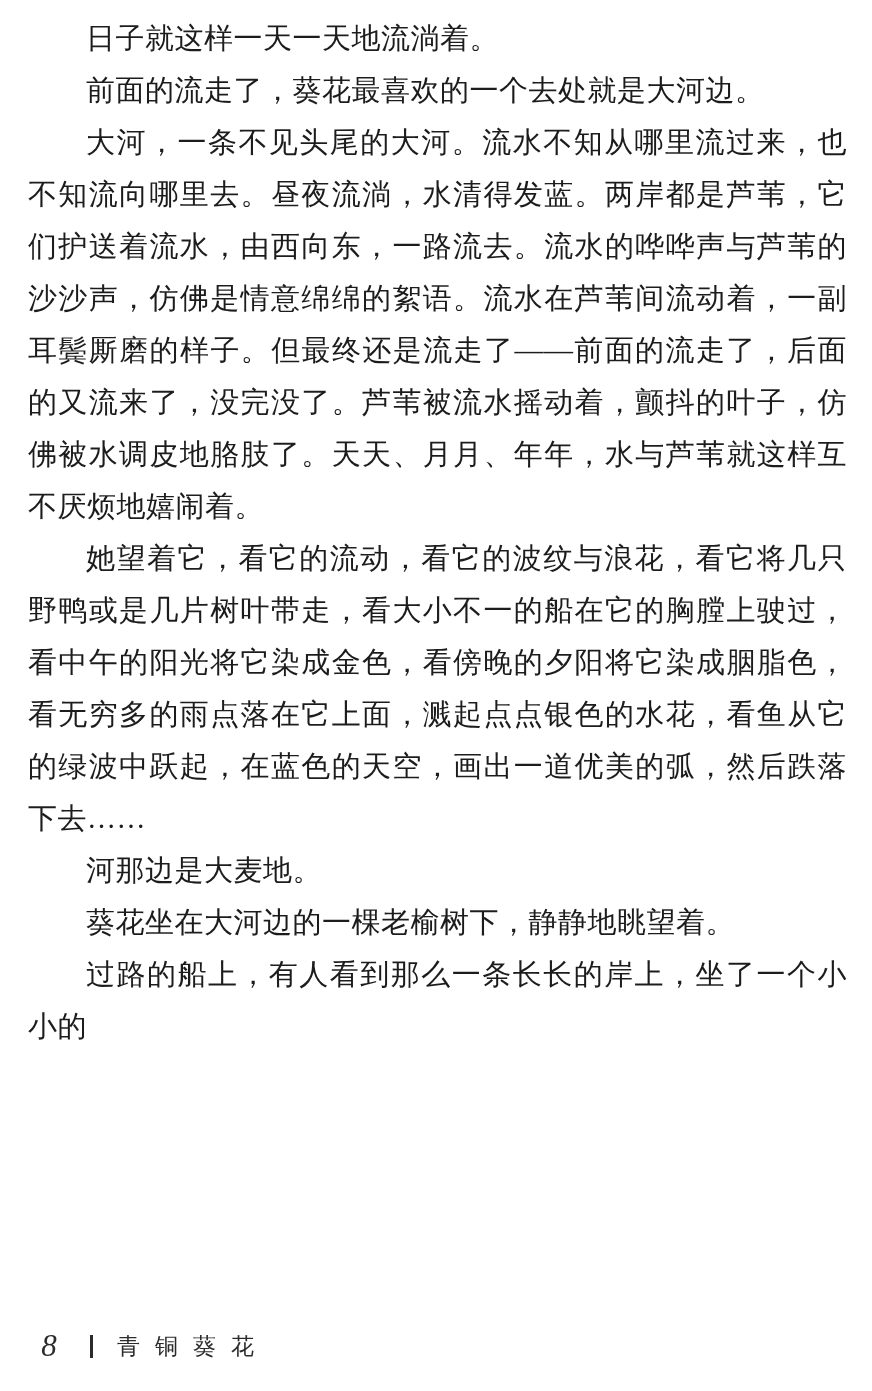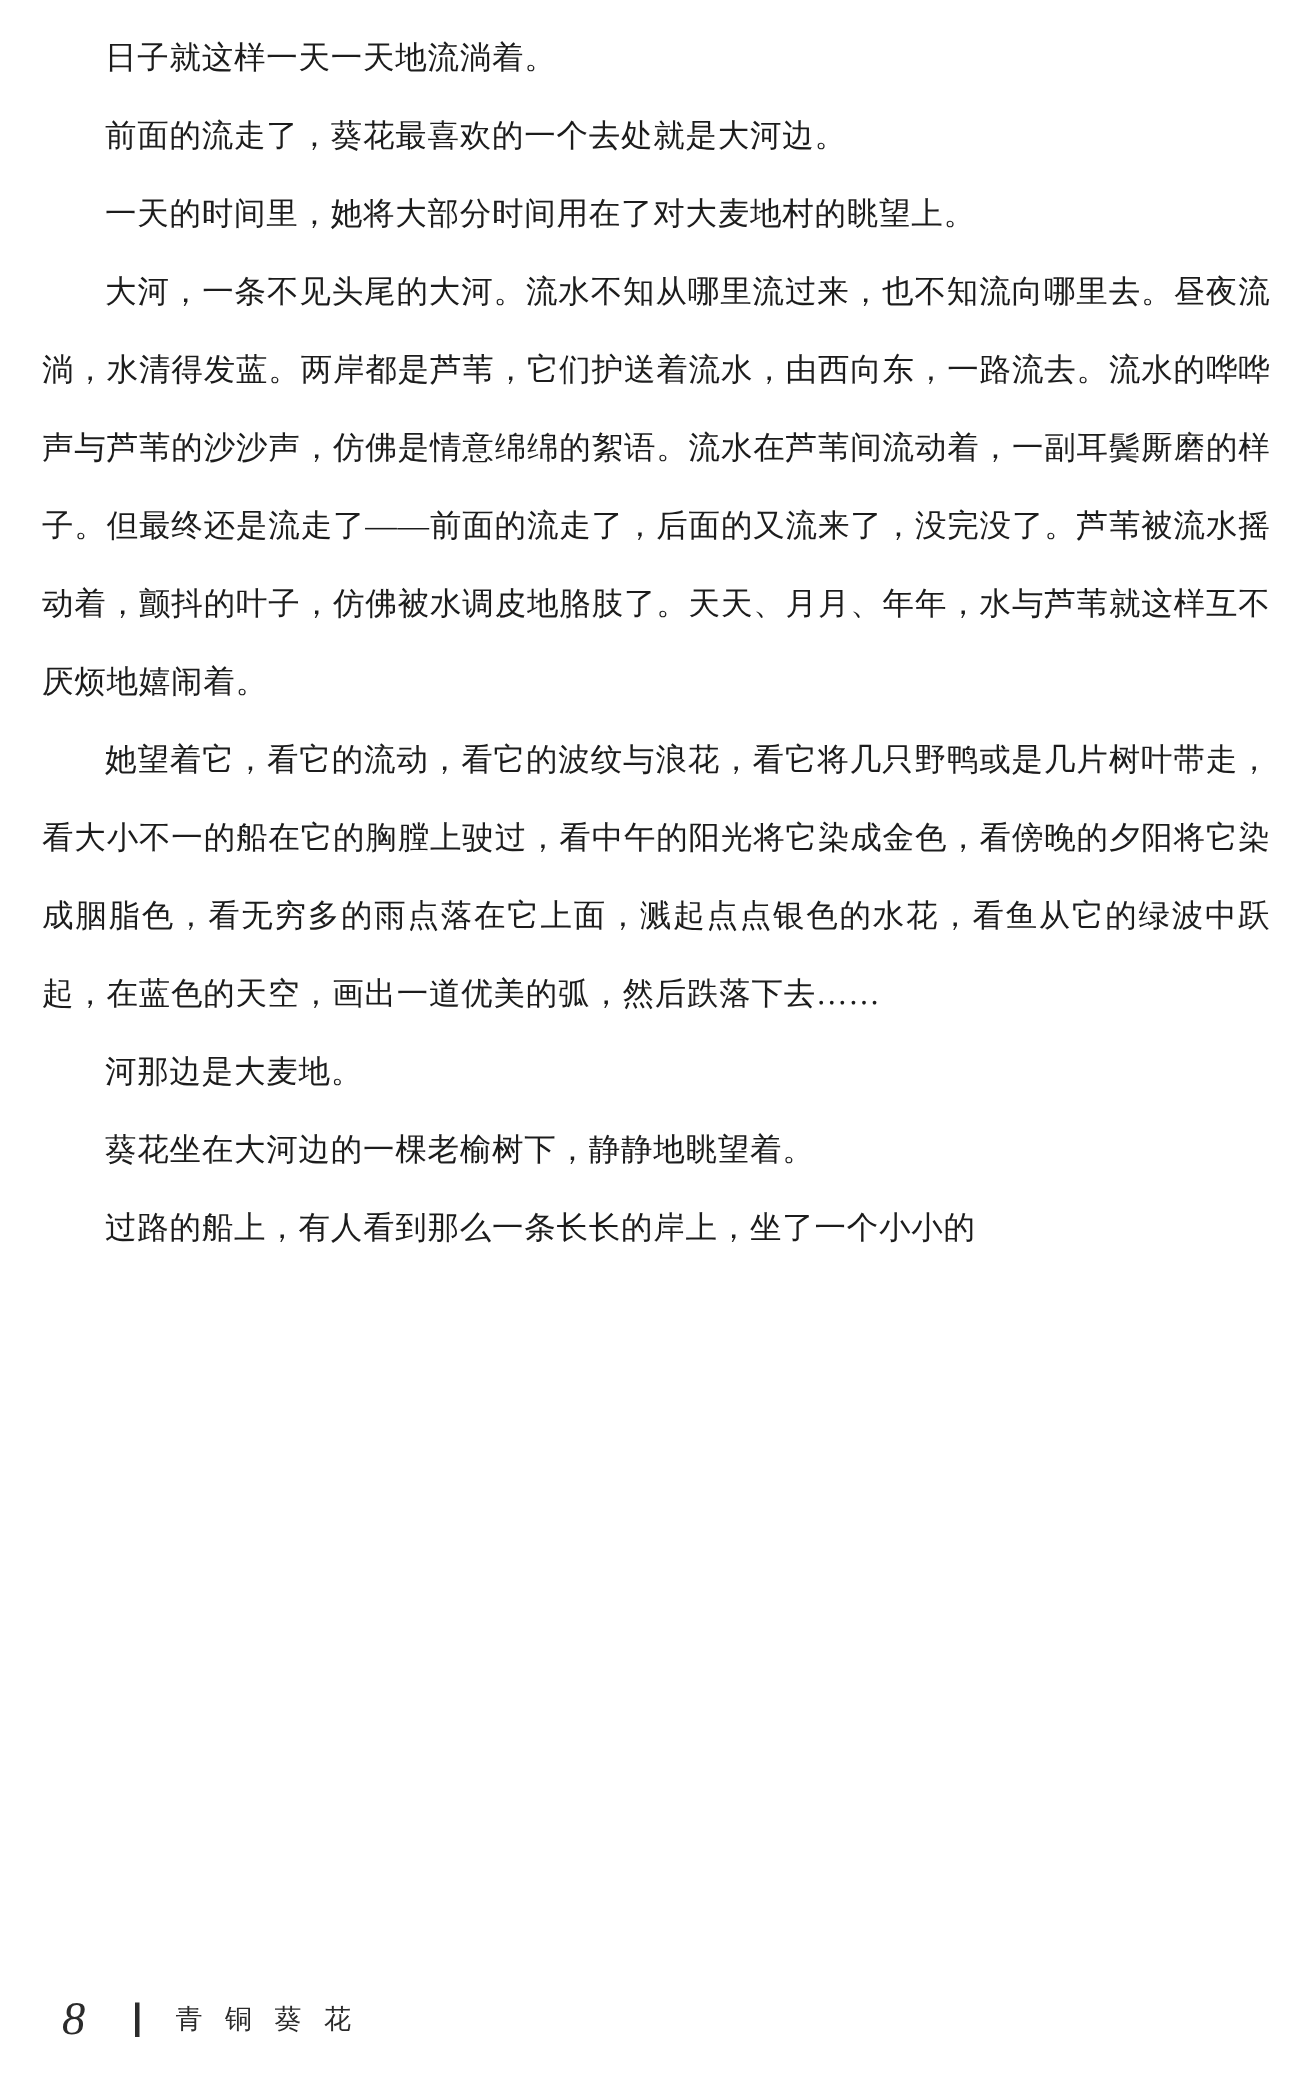--- a/index.html
+++ b/index.html
@@ -17,21 +17,21 @@
   }
   .text-block {
     position: absolute;
     top: 12px;
     left: 28px;
     right: 25px;
     color: #1c1c1c;
   }
   .text-block p {
     margin: 0;
-    font-size: 21px;
+    font-size: 29px;
     line-height: 52px;
     text-align: justify;
     text-indent: 2em;
     letter-spacing: 0.5px;
     word-break: break-all;
   }
   .page-footer {
     position: absolute;
     left: 36px;
     top: 1326px;
@@ -49,35 +49,34 @@
   }
   .footer-divider {
     display: inline-block;
     width: 3px;
     height: 23px;
     background: #2b2b2b;
     margin-left: 28px;
     margin-right: 24px;
   }
   .book-title {
-    font-size: 18px;
+    font-size: 23px;
     letter-spacing: 15px;
     color: #2b2b2b;
     font-weight: 400;
   }
 </style>
 </head>
 <body>
 
 <div class="page">
 
   <main class="text-block">
     <p>日子就这样一天一天地流淌着。</p>
     <p>前面的流走了，葵花最喜欢的一个去处就是大河边。</p>
-    <p>一天的时间里，她将大部分时间用在了对大麦地村的眺望上。</p>
     <p>大河，一条不见头尾的大河。流水不知从哪里流过来，也不知流向哪里去。昼夜流淌，水清得发蓝。两岸都是芦苇，它们护送着流水，由西向东，一路流去。流水的哗哗声与芦苇的沙沙声，仿佛是情意绵绵的絮语。流水在芦苇间流动着，一副耳鬓厮磨的样子。但最终还是流走了——前面的流走了，后面的又流来了，没完没了。芦苇被流水摇动着，颤抖的叶子，仿佛被水调皮地胳肢了。天天、月月、年年，水与芦苇就这样互不厌烦地嬉闹着。</p>
     <p>她望着它，看它的流动，看它的波纹与浪花，看它将几只野鸭或是几片树叶带走，看大小不一的船在它的胸膛上驶过，看中午的阳光将它染成金色，看傍晚的夕阳将它染成胭脂色，看无穷多的雨点落在它上面，溅起点点银色的水花，看鱼从它的绿波中跃起，在蓝色的天空，画出一道优美的弧，然后跌落下去……</p>
     <p>河那边是大麦地。</p>
     <p>葵花坐在大河边的一棵老榆树下，静静地眺望着。</p>
     <p>过路的船上，有人看到那么一条长长的岸上，坐了一个小小的</p>
   </main>
 
   <footer class="page-footer">
     <span class="page-number">8</span>
     <span class="footer-divider"></span>

